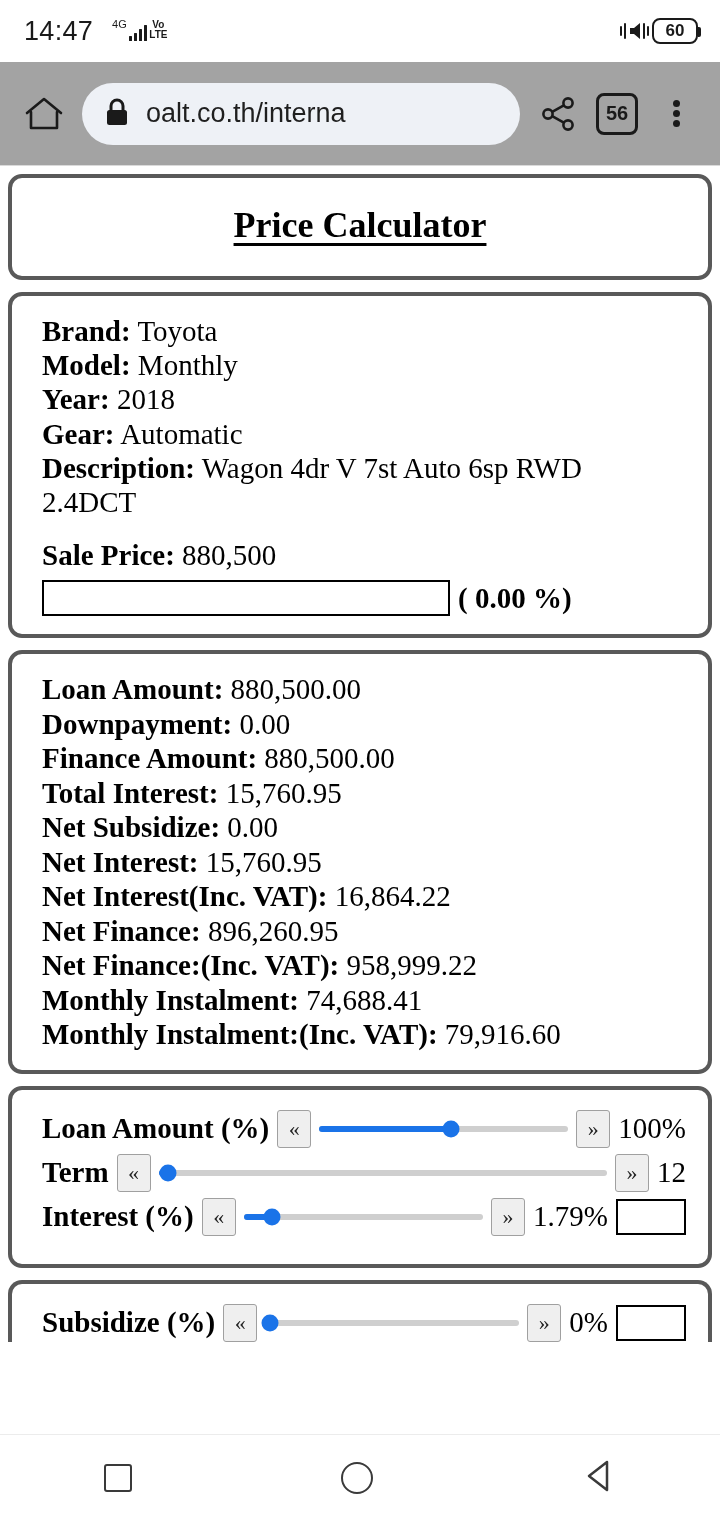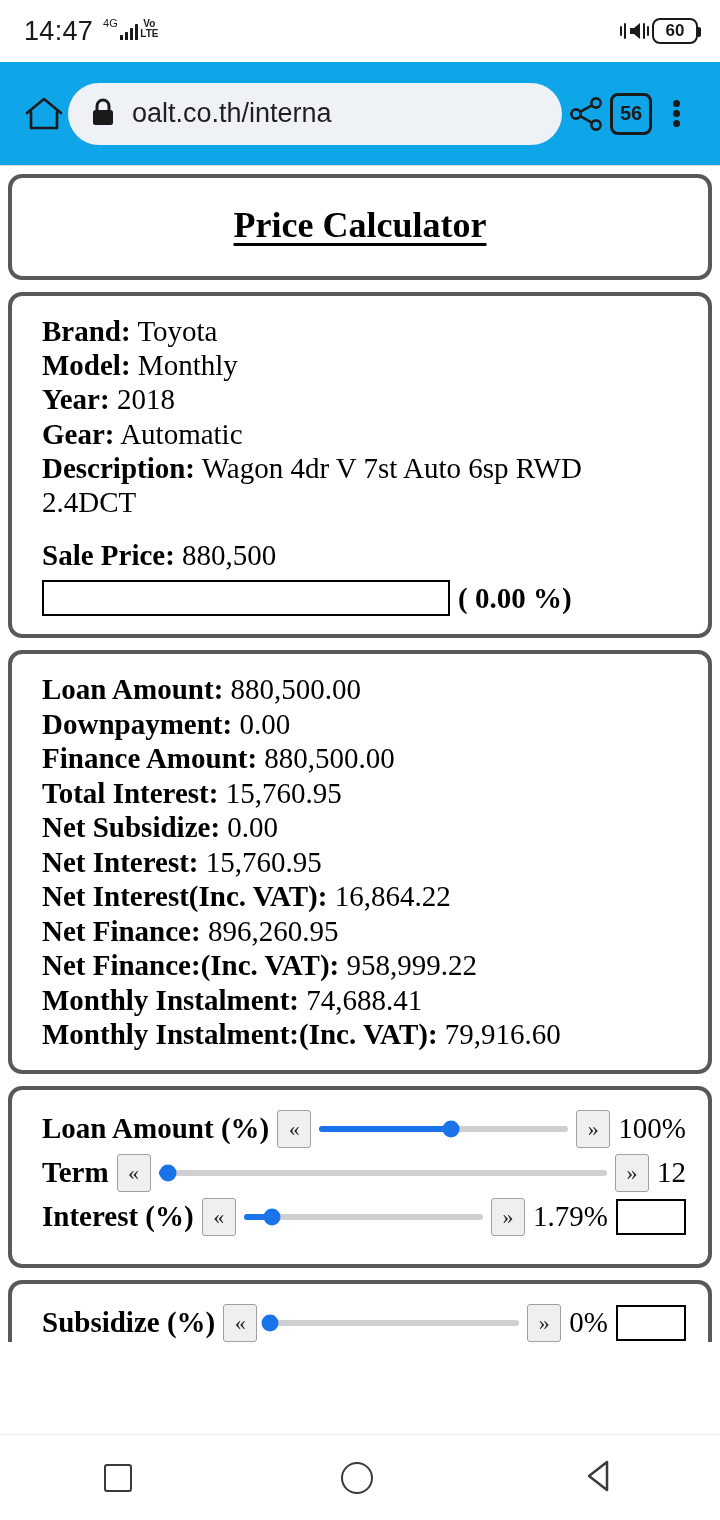--- a/index.html
+++ b/index.html
@@ -14,21 +14,21 @@
 
   
   .status-bar {
     height: 62px;
     display: flex;
     align-items: center;
     justify-content: space-between;
     padding: 0 22px 0 24px;
     background: #ffffff;
   }
-  .status-left { display: flex; align-items: flex-start; gap: 10px; }
+  .status-left { display: flex; align-items: center; gap: 19px; }
   .status-time {
     font-size: 27px;
     color: #1a1a1a;
     font-weight: 400;
     letter-spacing: 0.3px;
     line-height: 1;
   }
   .sig-group { display: flex; align-items: flex-end; gap: 2px; padding-bottom: 2px; }
   .sig-4g { font-size: 11px; color: #1a1a1a; line-height: 1; padding-bottom: 11px; }
   .bars { display: flex; align-items: flex-end; gap: 1.5px; height: 17px; }
@@ -54,22 +54,23 @@
   .battery:after {
     content: ""; position: absolute; right: -5px; top: 7px;
     width: 3px; height: 10px; background: #1a1a1a; border-radius: 0 2px 2px 0;
   }
 
   
   .browser-bar {
     height: 104px;
     display: flex;
     align-items: center;
+    gap: 14px;
     padding: 0 20px;
-    background: #0ea5e9;
+    background: #a3a3a3;
     border-bottom: 1px solid #dadada;
   }
   .home-btn { width: 48px; height: 48px; display: flex; align-items: center; justify-content: center; }
   .url-pill {
     flex: 1;
     height: 62px;
     background: #eef1f6;
     border-radius: 31px;
     display: flex;
     align-items: center;

